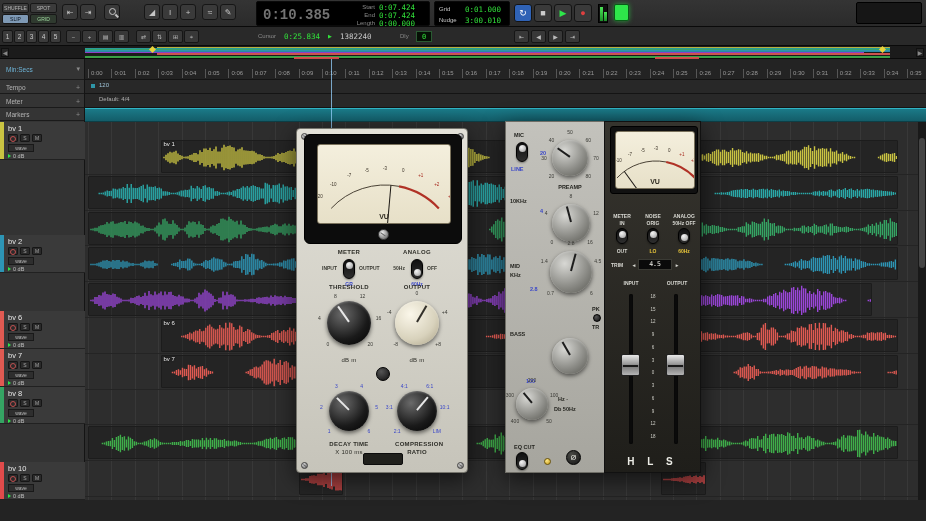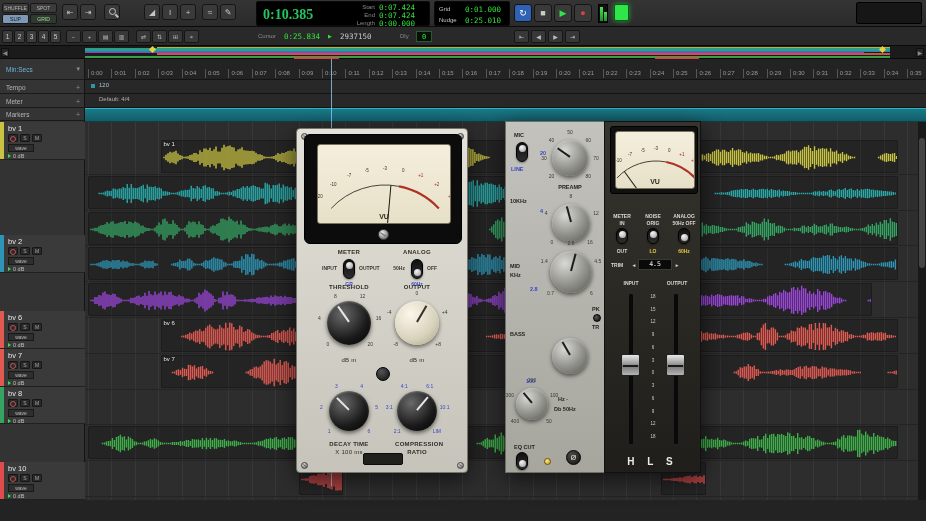--- a/index.html
+++ b/index.html
@@ -11,21 +11,21 @@
 #toolbar1{left:0;top:0;width:926px;height:27px;background:linear-gradient(#343434,#2b2b2b);border-bottom:1px solid #0a0a0a}
 #toolbar2{left:0;top:27px;width:926px;height:19px;background:#292929;border-bottom:1px solid #0a0a0a}
 .mbtn{position:absolute;width:27px;height:10px;background:#3b3b3b;border:1px solid #181818;color:#b5b5b5;font-size:5px;line-height:9px;text-align:center;border-radius:2px}
 .mbtn.on{background:#7e99b5;color:#0e1722}
 .mbtn.grid{background:#2f3a2f;color:#9fd89f}
 .ibtn{position:absolute;width:16px;height:16px;top:4px;background:#3a3a3a;border:1px solid #161616;border-radius:3px;color:#c5c5c5;font-size:8px;line-height:15px;text-align:center}
 .sbtn{position:absolute;width:15px;height:13px;top:3px;background:#383838;border:1px solid #161616;border-radius:2px;color:#bbb;font-size:6px;line-height:12px;text-align:center}
 .pbtn{position:absolute;width:11px;height:13px;top:3px;background:#3c3c3c;border:1px solid #161616;border-radius:2px;color:#ccc;font-size:6.5px;line-height:12px;text-align:center}
 .mag{position:relative;display:inline-block;width:7px;height:7px;border:1.5px solid #c5c5c5;border-radius:50%;margin-top:3px}
 .mag::after{content:'';position:absolute;width:4px;height:1.5px;background:#c5c5c5;transform:rotate(45deg);right:-4px;bottom:-2px}
-.led{font-family:Liberation Serif, serif;color:#22c55e}
+.led{font-family:Liberation Mono, monospace;color:#737373}
 .slbl{font-size:6px;color:#8a8a8a}
 .sval{font-family:"DejaVu Sans Mono",monospace;font-size:7.5px;color:#31e13a}
 .tbtn{position:absolute;width:18px;height:18px;top:4px;background:#3a3a3a;border:1px solid #141414;border-radius:3px;font-size:9px;line-height:16px;text-align:center;color:#ccc}
 
 #overview{left:0;top:46px;width:926px;height:13px;background:#1b1b1b;border-bottom:1px solid #0a0a0a}
 .ovseg{position:absolute;height:1.4px;opacity:.9}
 .ovmark{position:absolute;top:1px;width:5px;height:5px;background:#e8d23a;transform:rotate(45deg)}
 .ovarrow{position:absolute;top:2px;width:8px;height:9px;color:#888;font-size:6px;line-height:9px;text-align:center;background:#262626;border:1px solid #101010}
 
 #rulerbar{left:0;top:59px;width:926px;height:63px;background:#2a2a2a}
@@ -129,21 +129,21 @@
       <span class="ab slbl" style="left:90px;top:10px;width:28px;text-align:right">End</span>
       <span class="ab sval" style="left:122px;top:9px">0:07.424</span>
       <span class="ab slbl" style="left:90px;top:18px;width:28px;text-align:right">Length</span>
       <span class="ab sval" style="left:122px;top:17px">0:00.000</span>
     </div>
 
     <div class="ab" style="left:434px;top:1px;width:76px;height:25px;background:#000;border:1px solid #0a0a0a;border-radius:2px">
       <span class="ab slbl" style="left:4px;top:4px;color:#c5c5c5">Grid</span>
       <span class="ab sval" style="left:30px;top:3px">0:01.000</span>
       <span class="ab slbl" style="left:4px;top:15px;color:#c5c5c5">Nudge</span>
-      <span class="ab sval" style="left:30px;top:14px">0:25.010</span>
+      <span class="ab sval" style="left:30px;top:14px">3:00.010</span>
     </div>
 
     <div class="tbtn" style="left:514px;background:#2f62b5;color:#fff">↻</div>
     <div class="tbtn" style="left:534px">■</div>
     <div class="tbtn" style="left:554px;color:#2ee64a">▶</div>
     <div class="tbtn" style="left:574px;color:#e04040">●</div>
 
     <div class="ab" style="left:598px;top:4px;width:10px;height:19px;background:#101010;border:1px solid #000">
       <div class="ab" style="left:1px;bottom:1px;width:3px;height:14px;background:linear-gradient(to top,#1d8f2a,#4ae356)"></div>
       <div class="ab" style="left:5px;bottom:1px;width:3px;height:9px;background:linear-gradient(to top,#1d8f2a,#4ae356)"></div>
@@ -163,21 +163,21 @@
     <div class="sbtn" style="left:98px">▤</div>
     <div class="sbtn" style="left:114px">▥</div>
     <div class="sbtn" style="left:136px">⇄</div>
     <div class="sbtn" style="left:152px">⇅</div>
     <div class="sbtn" style="left:168px">⊞</div>
     <div class="sbtn" style="left:184px">⌖</div>
 
     <span class="ab slbl" style="left:258px;top:6px">Cursor</span>
     <span class="ab sval" style="left:284px;top:5px">0:25.834</span>
     <span class="ab" style="left:328px;top:6px;font-size:5px;color:#31e13a">▶</span>
-    <span class="ab" style="left:340px;top:5px;font-family:'DejaVu Sans Mono',monospace;font-size:7.5px;color:#c8c8c8">2937150</span>
+    <span class="ab" style="left:340px;top:5px;font-family:'DejaVu Sans Mono',monospace;font-size:7.5px;color:#c8c8c8">1382240</span>
     <span class="ab slbl" style="left:400px;top:6px">Dly</span>
     <span class="ab" style="left:416px;top:4px;width:16px;height:11px;border:1px solid #2a5a32;background:#061006;color:#31e13a;font-family:'DejaVu Sans Mono',monospace;font-size:7px;text-align:center;line-height:10px">0</span>
 
     <div class="sbtn" style="left:514px">⇤</div>
     <div class="sbtn" style="left:531px">◀</div>
     <div class="sbtn" style="left:548px">▶</div>
     <div class="sbtn" style="left:565px">⇥</div>
   </div>
 
   <div class="ab" id="overview">

